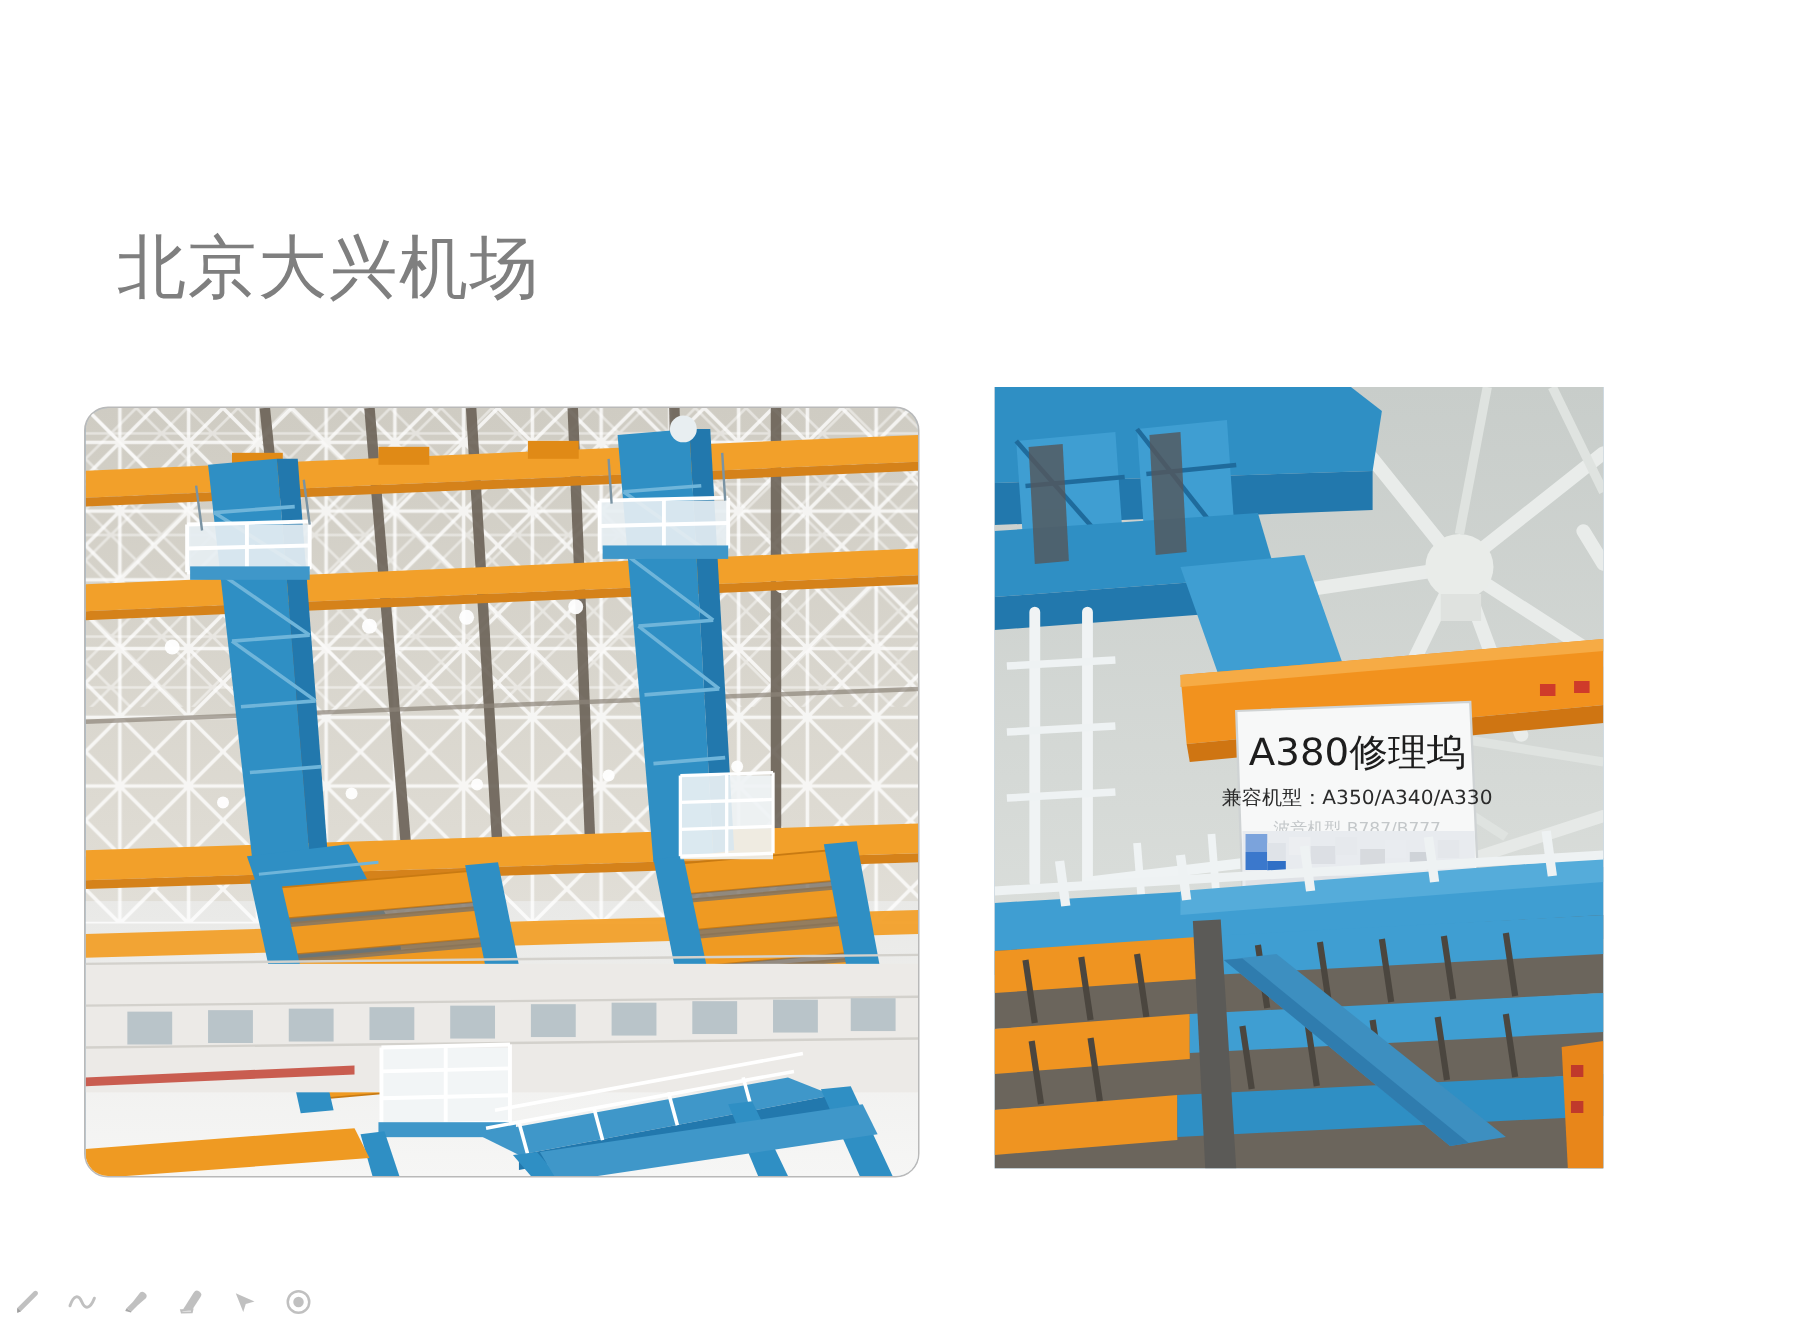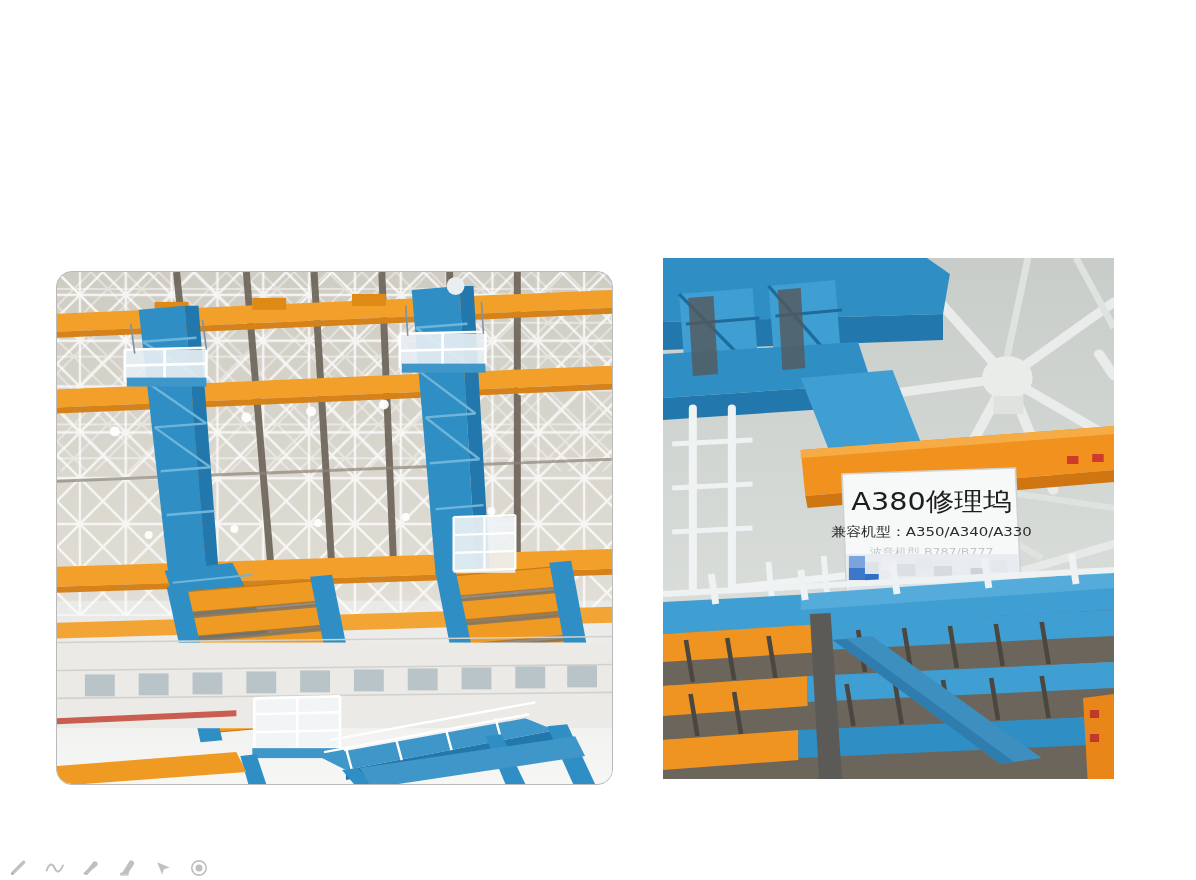--- a/index.html
+++ b/index.html
@@ -25,37 +25,38 @@
     font-family:"DejaVu Sans","Liberation Sans",sans-serif;
     font-weight:400;letter-spacing:1px;white-space:nowrap;
   }
 
   
   .photo{position:absolute;overflow:hidden;background:#9fb7c9;}
   .photo svg{display:block;width:100%;height:100%;}
 
   .photo-left{left:56px;top:271px;width:557px;height:514px;
     border-radius:16px;border:1px solid #b9b9b9;box-sizing:border-box;}
-  .photo-right{left:663px;top:258px;width:451px;height:521px;}
+  .photo-right{left:663px;top:258px;width:406px;height:521px;}
 
   
   .footer{position:absolute;left:0;bottom:0;width:1196px;height:70px;}
 
   
   .ink-toolbar{position:absolute;left:8px;top:858px;
     display:flex;align-items:center;gap:14px;}
   .ink-toolbar .tool{width:22px;height:20px;display:block;opacity:.85;}
   .ink-toolbar .tool svg{display:block;width:100%;height:100%;}
 </style>
 </head>
 <body>
 
 <div class="slide">
 
 
+  <div class="slide-title">北京大兴机场</div>
 
   <div class="photo photo-left">
     <svg viewBox="0 0 557 514" xmlns="http://www.w3.org/2000/svg" preserveAspectRatio="none">
       <defs>
         <linearGradient id="roofG" x1="0" y1="0" x2="0" y2="1">
           <stop offset="0%" stop-color="#cfccc3"></stop>
           <stop offset="55%" stop-color="#dedbd3"></stop>
           <stop offset="100%" stop-color="#eceae6"></stop>
         </linearGradient>
         <linearGradient id="wallG" x1="0" y1="0" x2="0" y2="1">

